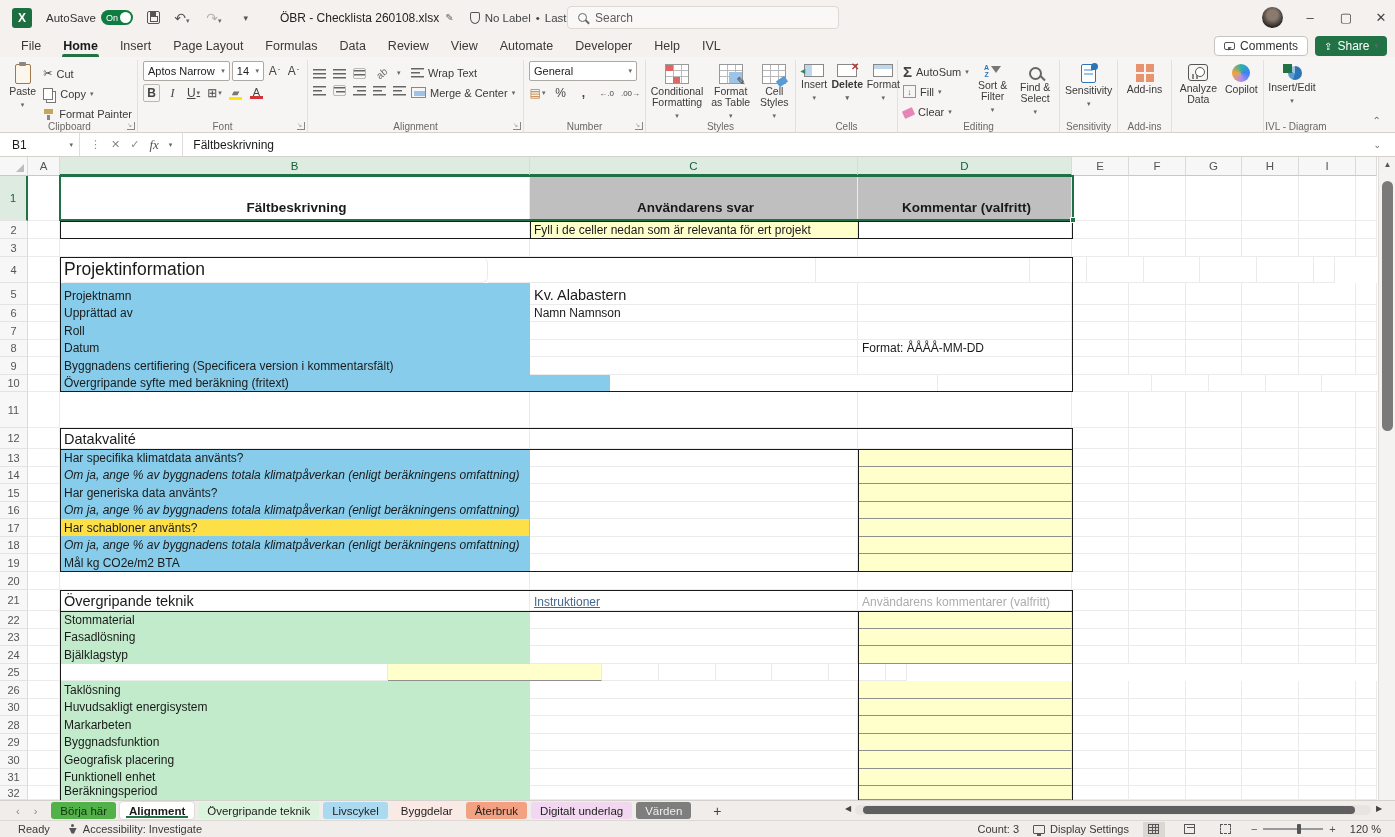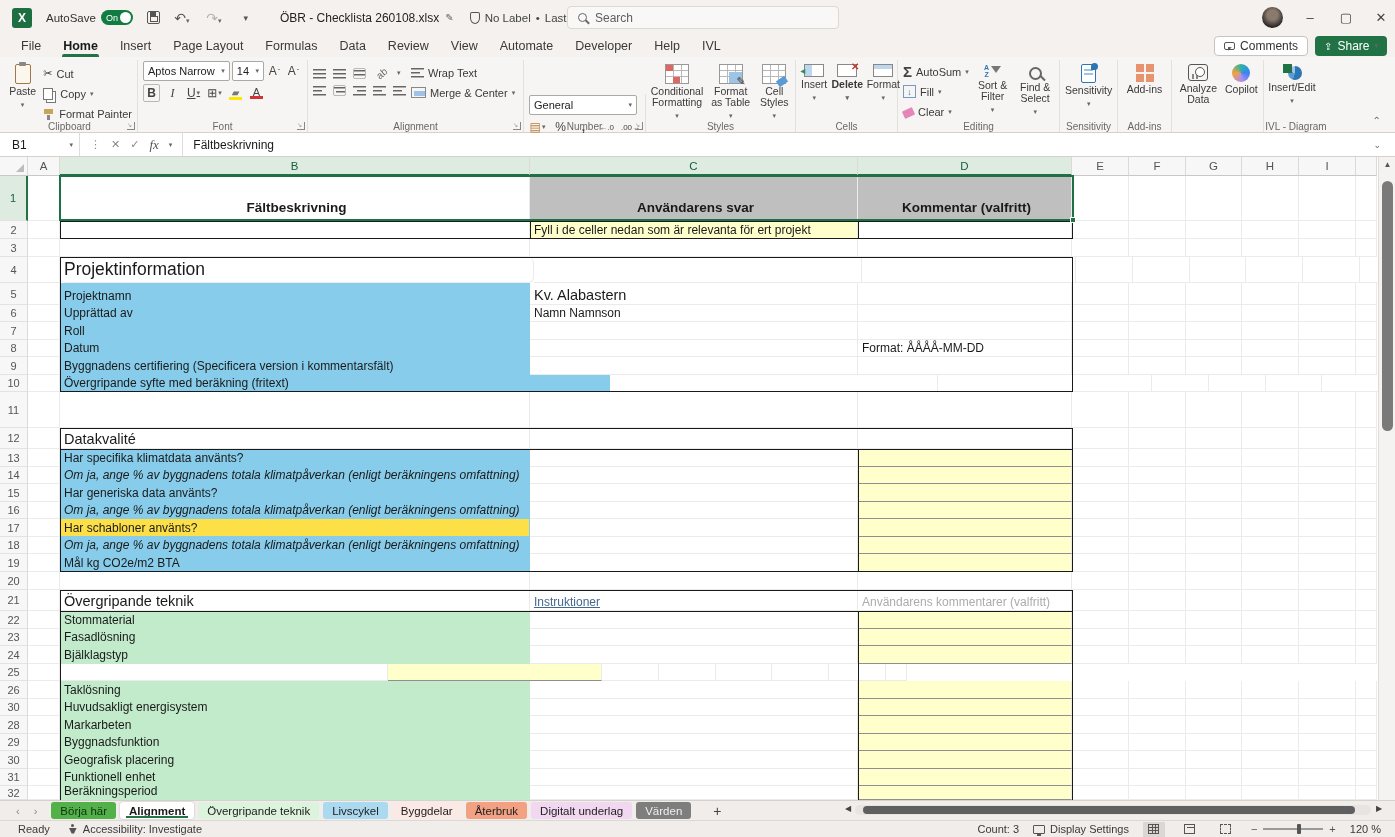--- a/index.html
+++ b/index.html
@@ -311,21 +311,21 @@
       <div class="sbtn">
           <span class="ic-merge"></span>
           <span>Merge &amp; Center</span>
           <span class="chv">▾</span>
         </div>
     </div>
     <div class="rlabel">Alignment</div>
     <div class="dlg"></div>
   </div>
 
-  <div class="rgroup" style="width:122px;margin-top:34px;">
+  <div class="rgroup" style="width:122px;">
     <div class="vstack" style="width:100%;">
       <div class="combo" style="width:108px;">
           <span>General</span>
           <span class="chv">▾</span>
         </div>
       <div class="frow" style="gap:6px;">
         <div class="fbtn" style="color:#C07B3A;">▤<span class="chv">▾</span></div>
         <div class="fbtn">%</div>
         <div class="fbtn" style="font-weight:bold;">,</div>
         <div class="fbtn" style="font-size:8px;">←.0</div>
@@ -517,21 +517,21 @@
         <div class="gc" style="width: 57px;"></div>
         <div class="gc" style="width: 57px;"></div>
         <div class="gc" style="width: 56px;"></div>
         <div class="gc" style="width: 57px;"></div>
         <div class="gc" style="width: 57px;"></div>
         <div class="gc" style="width: 21px;"></div>
       </div>
       <div class="grow" style="height: 26px;">
         <div class="rh">4</div>
         <div class="gc" style="width: 32px;"></div>
-        <div class="gc s-title-lg" style="width: 474px; border-radius: 6px;">Projektinformation</div>
+        <div class="gc s-title-lg" style="width: 428px; border-radius: 6px;">Projektinformation</div>
         <div class="gc" style="width: 328px;"></div>
         <div class="gc" style="width: 214px;"></div>
         <div class="gc" style="width: 57px;"></div>
         <div class="gc" style="width: 57px;"></div>
         <div class="gc" style="width: 56px;"></div>
         <div class="gc" style="width: 57px;"></div>
         <div class="gc" style="width: 57px;"></div>
         <div class="gc" style="width: 21px;"></div>
       </div>
       <div class="grow" style="height: 22px;">

